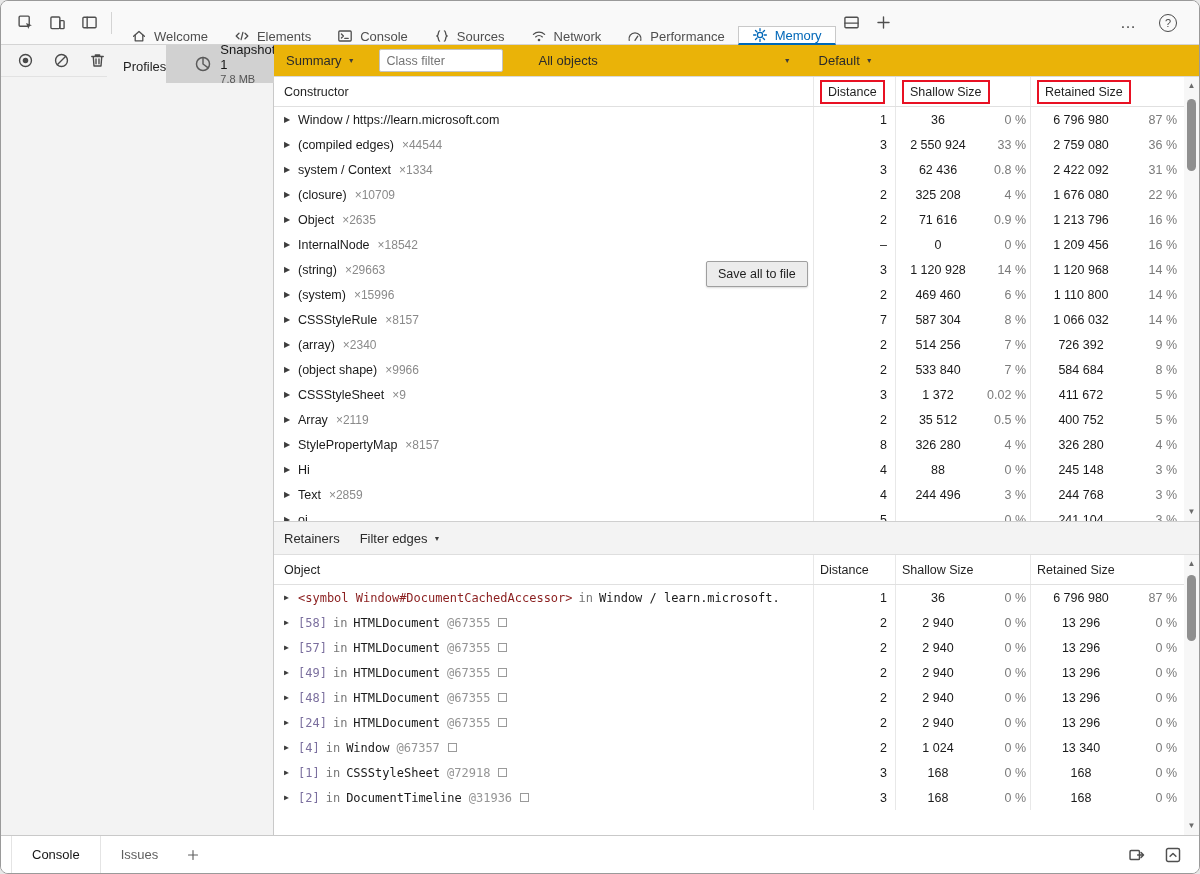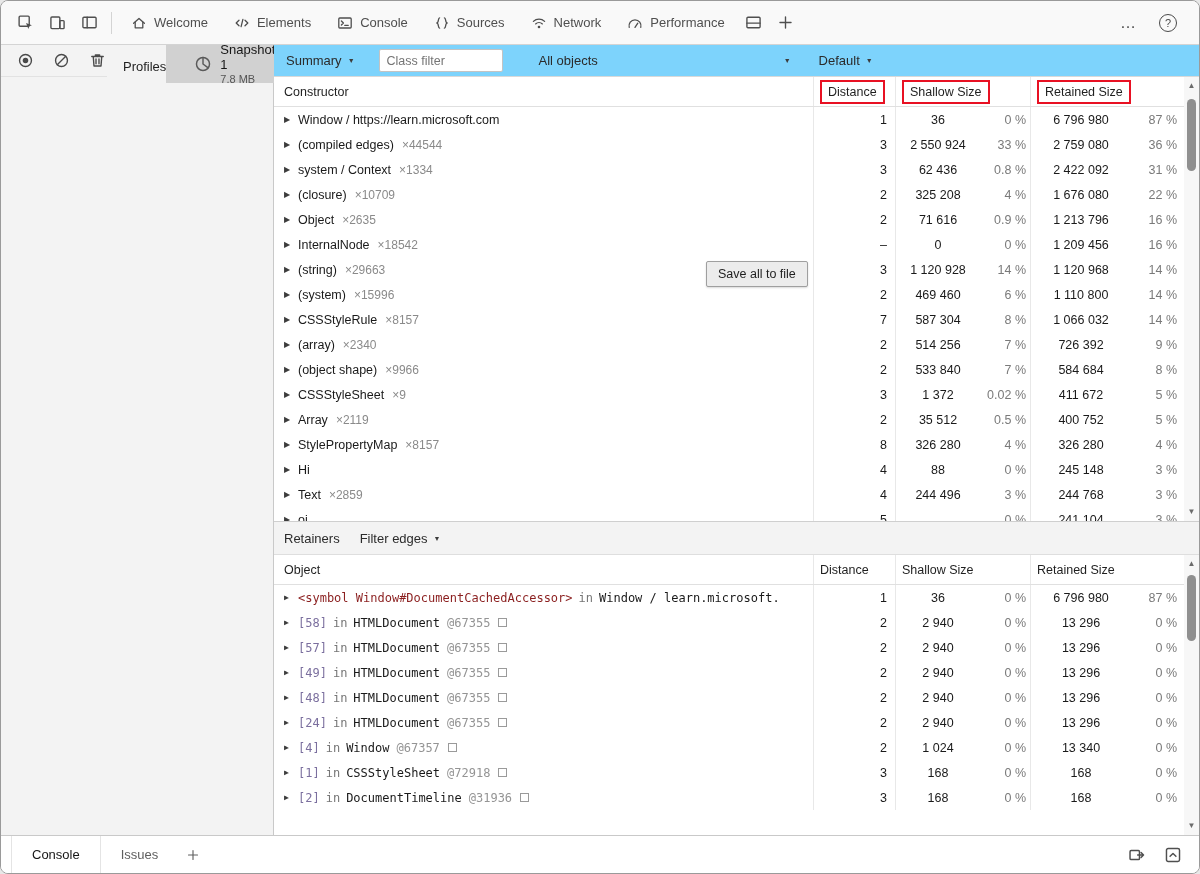--- a/index.html
+++ b/index.html
@@ -15,21 +15,21 @@
   .win-btn{width:46px;height:100%;display:flex;align-items:center;justify-content:center;color:#1a1a1a}
   .min-glyph{width:11px;height:1px;background:#1a1a1a;display:block}
   .max-glyph{width:10px;height:10px;border:1px solid #1a1a1a;border-radius:2px;display:block}
   .close-glyph{font-size:15px;line-height:1}
 
   
   .tabbar{height:44px;flex:0 0 auto;background:#f9f9f9;border-bottom:1px solid #d4d4d4;display:flex;align-items:center;padding:0 8px 0 8px}
   .tbtn{width:32px;height:32px;display:inline-flex;align-items:center;justify-content:center;color:#4f4f4f}
   .tbtn svg{width:17px;height:17px}
   .vsep{width:1px;height:22px;background:#d4d4d4;margin:0 6px}
-  .tabs{display:flex;height:100%;align-items:center}
+  .tabs{display:flex;height:100%;align-items:flex-end}
   .tab{display:flex;align-items:center;gap:7px;padding:0 13px;font-size:13px;color:#4f4f4f;position:relative}
   .tab .ticon{display:inline-flex}
   .tab .ticon svg{width:16px;height:16px}
   .tab.active{background:#fff;border:1px solid #c9c9c9;border-bottom:2px solid var(--accent,#0067b8);color:var(--accent,#0067b8);margin-bottom:-1px}
   .tb-right{margin-left:auto;display:flex;align-items:center;gap:6px;padding-right:6px}
   .more-dots{font-size:16px;letter-spacing:1px;color:#4a4a4a;padding:0 8px}
   .help{width:18px;height:18px;border:1.4px solid #4a4a4a;border-radius:50%;display:inline-flex;align-items:center;justify-content:center;font-size:11px;color:#4a4a4a;margin:0 8px}
 
   
   .bodyarea{flex:1;display:flex;min-height:0}
@@ -41,21 +41,21 @@
   .snapshot{height:38px;background:#d1d1d1;display:flex;align-items:center;padding:0 10px 0 28px;gap:8px}
   .snap-icon{color:#5a5a5a;display:inline-flex}
   .snap-icon svg{width:18px;height:18px}
   .snap-col{flex:1;display:flex;flex-direction:column;justify-content:center;line-height:1.15}
   .snap-row1{display:flex;align-items:center}
   .snap-name{font-size:13px;color:#161616;flex:1}
   .snap-save{font-size:12px;color:var(--accent,#0067b8)}
   .snap-size{font-size:11px;color:#555}
 
   .main{flex:1;display:flex;flex-direction:column;min-width:0;background:#fff}
-  .main-toolbar{height:32px;flex:0 0 auto;background:#7dd3fc;border-bottom:1px solid #d9d9d9;display:flex;align-items:center;padding-left:12px;font-size:13px;color:#2b2b2b}
+  .main-toolbar{height:32px;flex:0 0 auto;background:#eab308;border-bottom:1px solid #d9d9d9;display:flex;align-items:center;padding-left:12px;font-size:13px;color:#2b2b2b}
   .dd{display:flex;align-items:center;gap:6px}
   .caret{font-size:7px;color:#3c3c3c}
   .filter-input{width:124px;height:23px;margin-left:24px;border:1px solid #c3c3c3;border-radius:2px;background:#fff;font-family:inherit;font-size:12.5px;padding:0 7px;color:#1a1a1a}
   .filter-input::placeholder{color:#757575}
   .dd-wide{margin-left:36px;width:252px;display:flex;align-items:center;justify-content:space-between}
   .dd-default{margin-left:28px}
 
   
   .const-table{height:444px;flex:0 0 auto;position:relative;display:flex;flex-direction:column;background:#fff}
   .rows{height:414px;overflow:hidden}
@@ -178,20 +178,29 @@
           <span>Network</span>
         </div>
         <div class="tab">
           <span class="ticon">
             <svg viewBox="0 0 16 16" fill="none" stroke="currentColor" stroke-width="1.3" stroke-linecap="round" stroke-linejoin="round">
               <path d="M2.2 12.4a6 6 0 1 1 11.6 0"></path>
               <path d="M8 12.4l2.8-4.2"></path>
             </svg>
           </span>
           <span>Performance</span>
+        </div>
+        <div class="tab active">
+          <span class="ticon">
+            <svg viewBox="0 0 16 16" fill="none" stroke="currentColor" stroke-width="1.3" stroke-linecap="round" stroke-linejoin="round">
+              <circle cx="8" cy="8" r="2.6"></circle>
+              <path d="M8 1.6v2.1M8 12.3v2.1M1.6 8h2.1M12.3 8h2.1M3.5 3.5l1.5 1.5M11 11l1.5 1.5M12.5 3.5 11 5M5 11l-1.5 1.5"></path>
+            </svg>
+          </span>
+          <span>Memory</span>
         </div>
       </div>
     <span class="tbtn">
         <svg viewBox="0 0 16 16" fill="none" stroke="currentColor" stroke-width="1.3" stroke-linecap="round" stroke-linejoin="round">
           <rect x="1.8" y="3" width="12.4" height="10" rx="1"></rect>
           <path d="M1.8 8.6h12.4"></path>
         </svg>
       </span>
     <span class="tbtn">
         <svg viewBox="0 0 16 16" fill="none" stroke="currentColor" stroke-width="1.3" stroke-linecap="round" stroke-linejoin="round">

